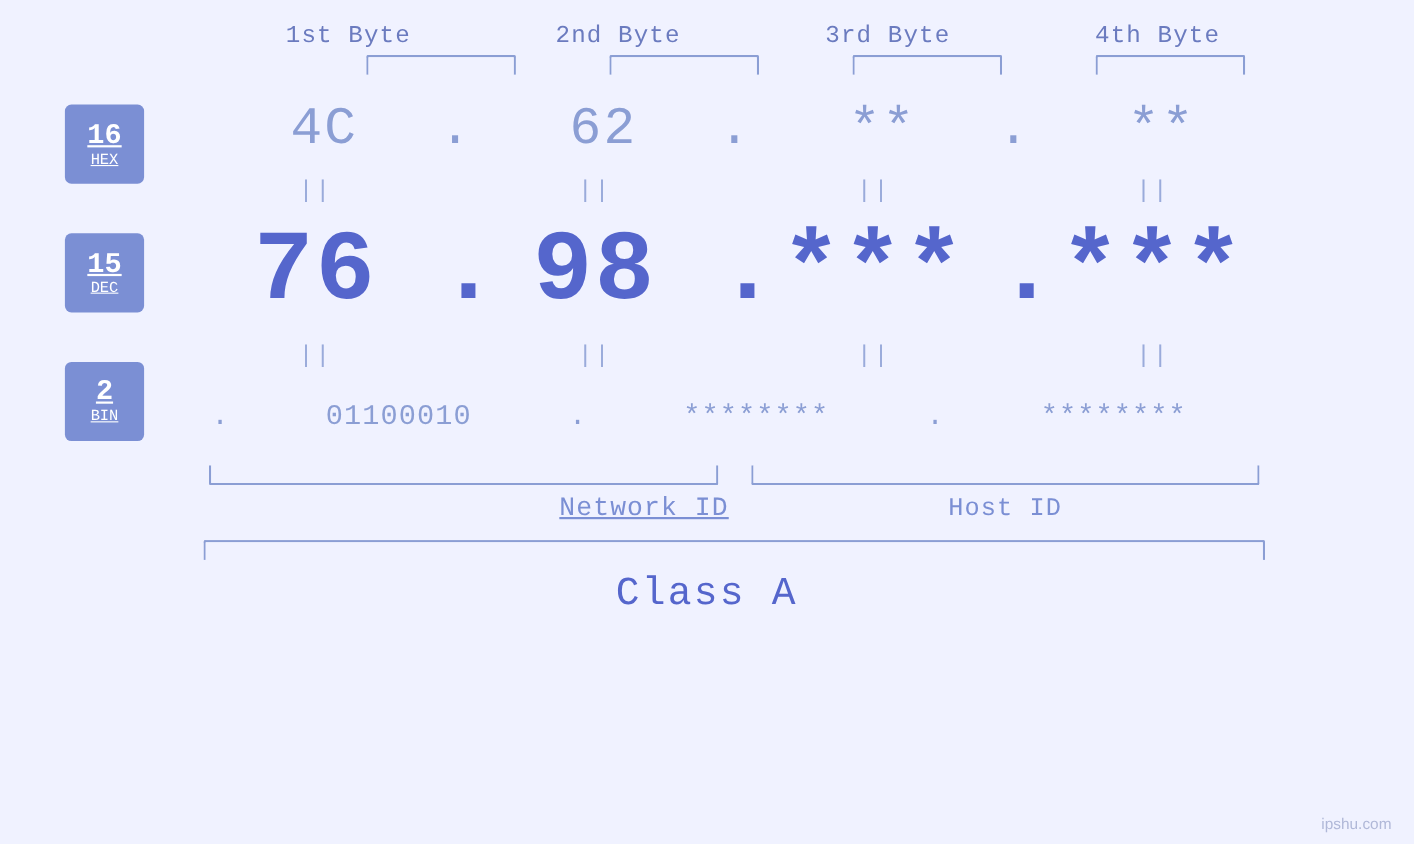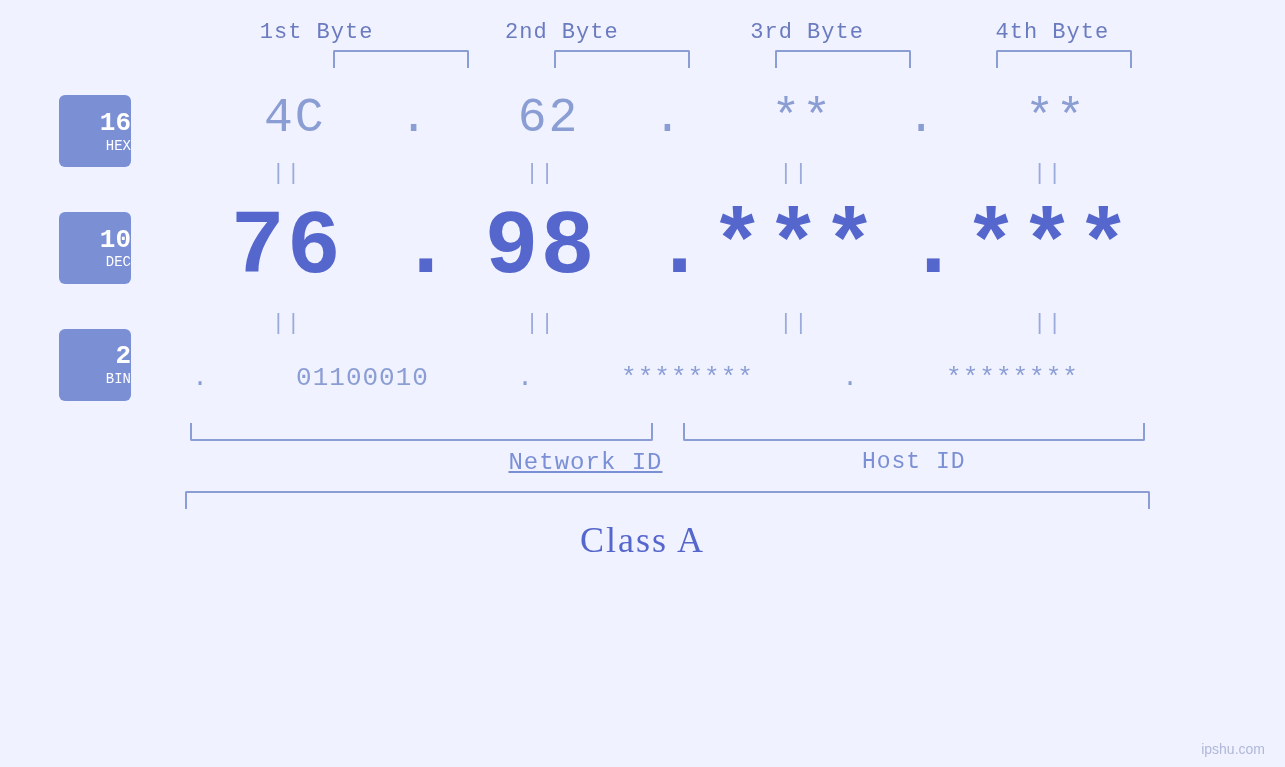--- a/index.html
+++ b/index.html
@@ -95,23 +95,24 @@
       gap: 30px;
     }
 
     .badge {
       width: 72px;
       height: 72px;
       background-color: #7b8fd4;
       border-radius: 6px;
       display: flex;
       flex-direction: column;
-      align-items: flex-end;
+      align-items: center;
       justify-content: center;
       color: white;
+      text-decoration: underline;
     }
 
     .badge-number {
       font-size: 26px;
       font-weight: bold;
       line-height: 1.1;
     }
 
     .badge-label {
       font-size: 14px;
@@ -295,21 +296,20 @@
       border-radius: 2px 2px 0 0;
       margin: 0 5px;
     }
 
     
     .class-label-row {
       display: flex;
       width: 100%;
       justify-content: center;
       margin-top: 10px;
-      font-family: Liberation Serif, serif;
     }
 
     .class-label {
       font-size: 36px;
       color: #5566cc;
       letter-spacing: 2px;
     }
 
     
     .watermark {
@@ -366,21 +366,21 @@
   </div>
 
   <div class="content-area">
 
     <div class="badges-column">
       <div class="badge">
         <span class="badge-number">16</span>
         <span class="badge-label">HEX</span>
       </div>
       <div class="badge">
-        <span class="badge-number">10</span>
+        <span class="badge-number">15</span>
         <span class="badge-label">DEC</span>
       </div>
       <div class="badge">
         <span class="badge-number">2</span>
         <span class="badge-label">BIN</span>
       </div>
     </div>
 
     <div class="data-grid">
 

